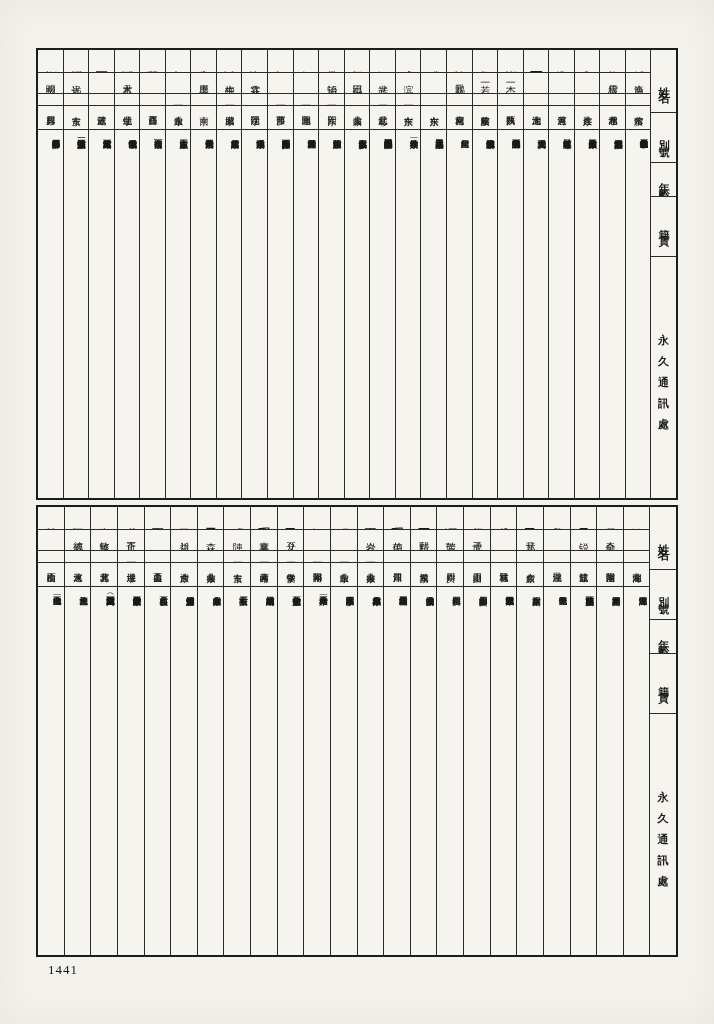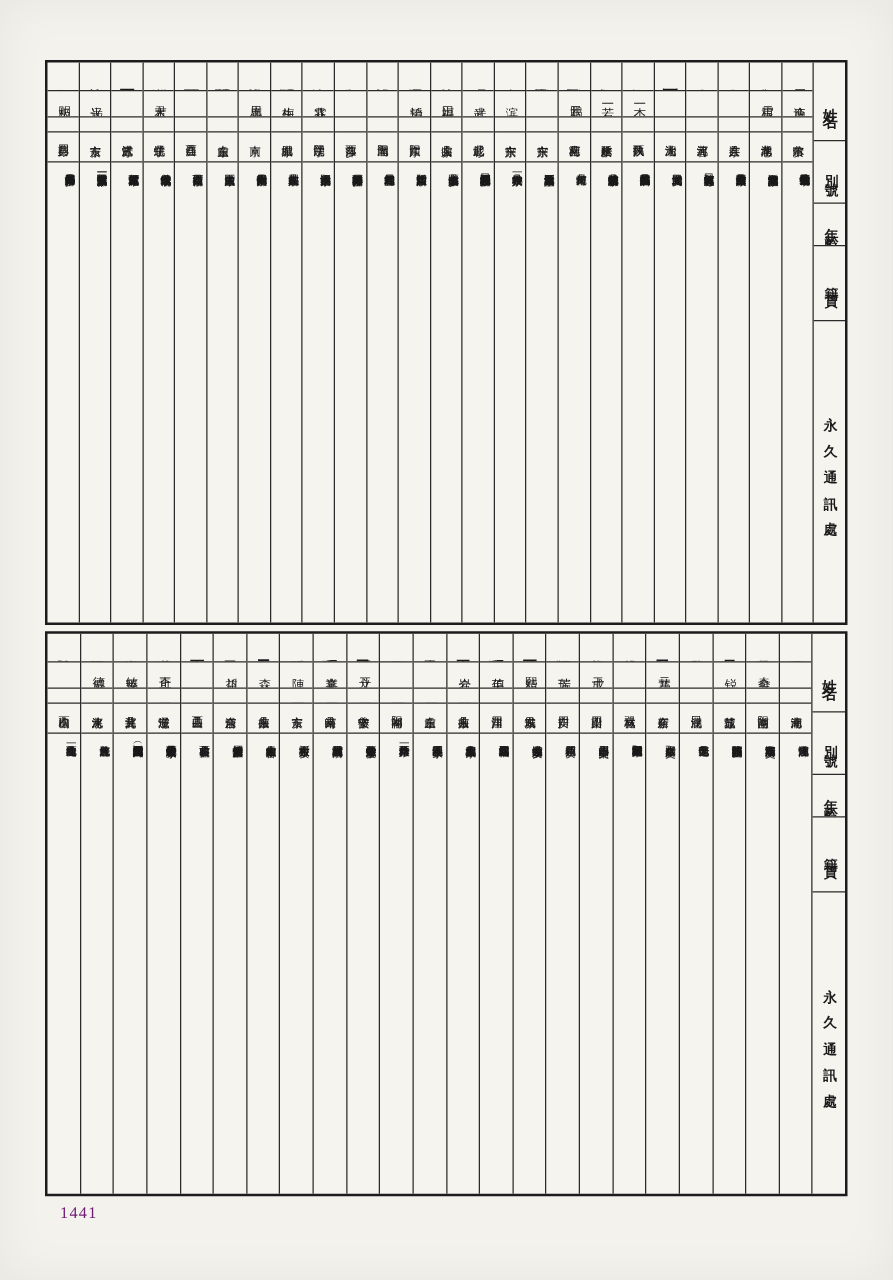--- a/index.html
+++ b/index.html
@@ -66,21 +66,21 @@
   .header-col .c-native .v { letter-spacing: 0.55em; }
   .header-col .c-name .v { letter-spacing: 0.35em; }
   .header-col .c-addr { align-items: center; justify-content: center; font-size: 11px; }
   .header-col .c-addr .v { height: auto; letter-spacing: 1.9em; }
 
   .page-number {
     position: absolute;
     left: 48px; top: 962px;
     font-size: 13px;
     letter-spacing: 1px;
-    color: #701a75;
+    color: #0f172a;
   }
 </style>
 </head>
 <body>
 
 <div class="sheet">
   <div class="table table-top" id="table-0">
       <div class="col header-col">
         <div class="cell c-name">
           <span class="v">姓名</span>

